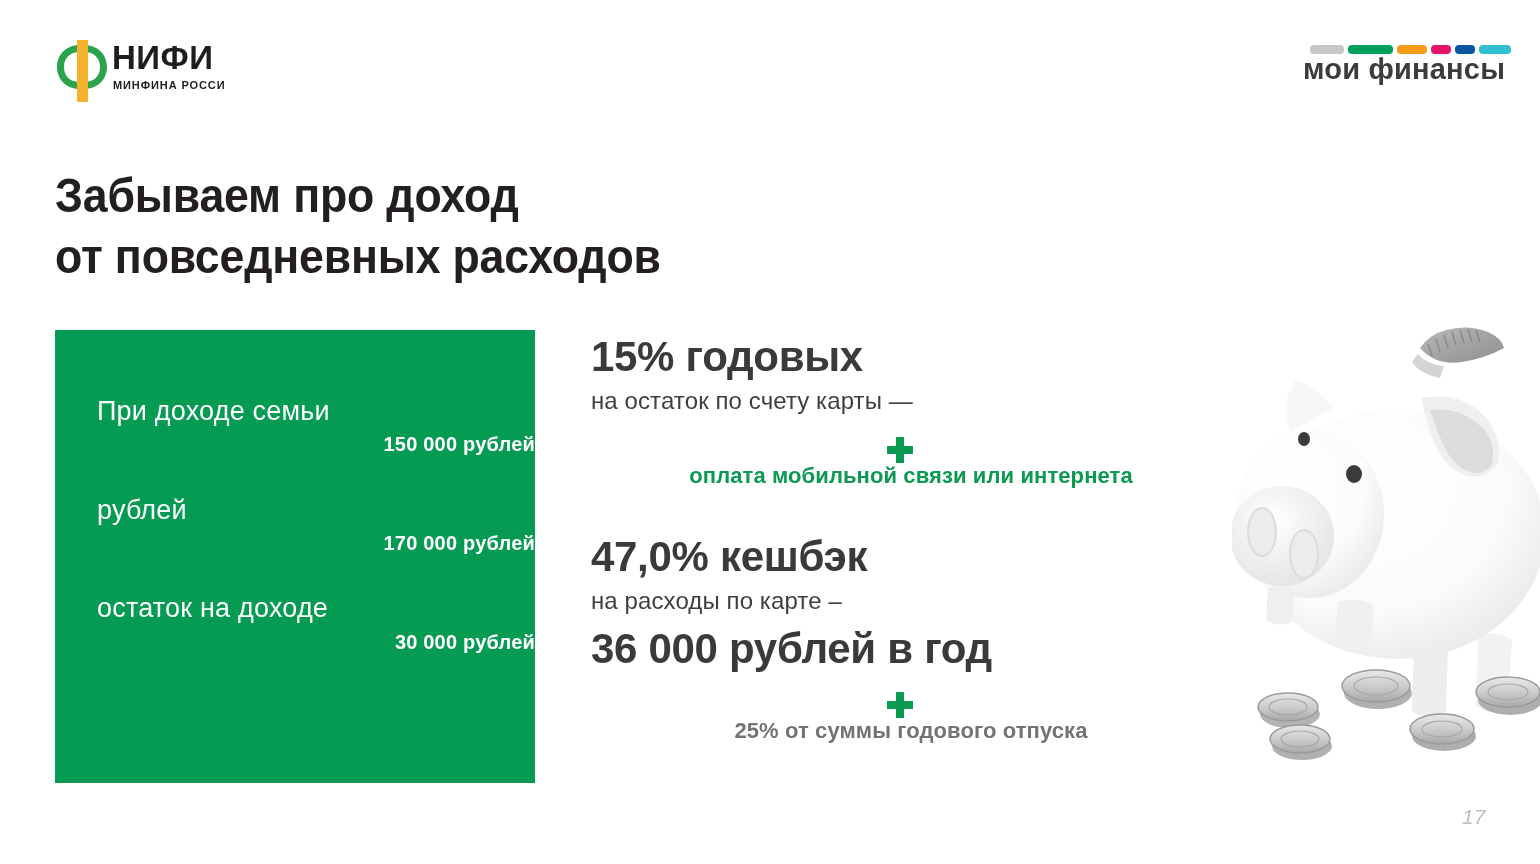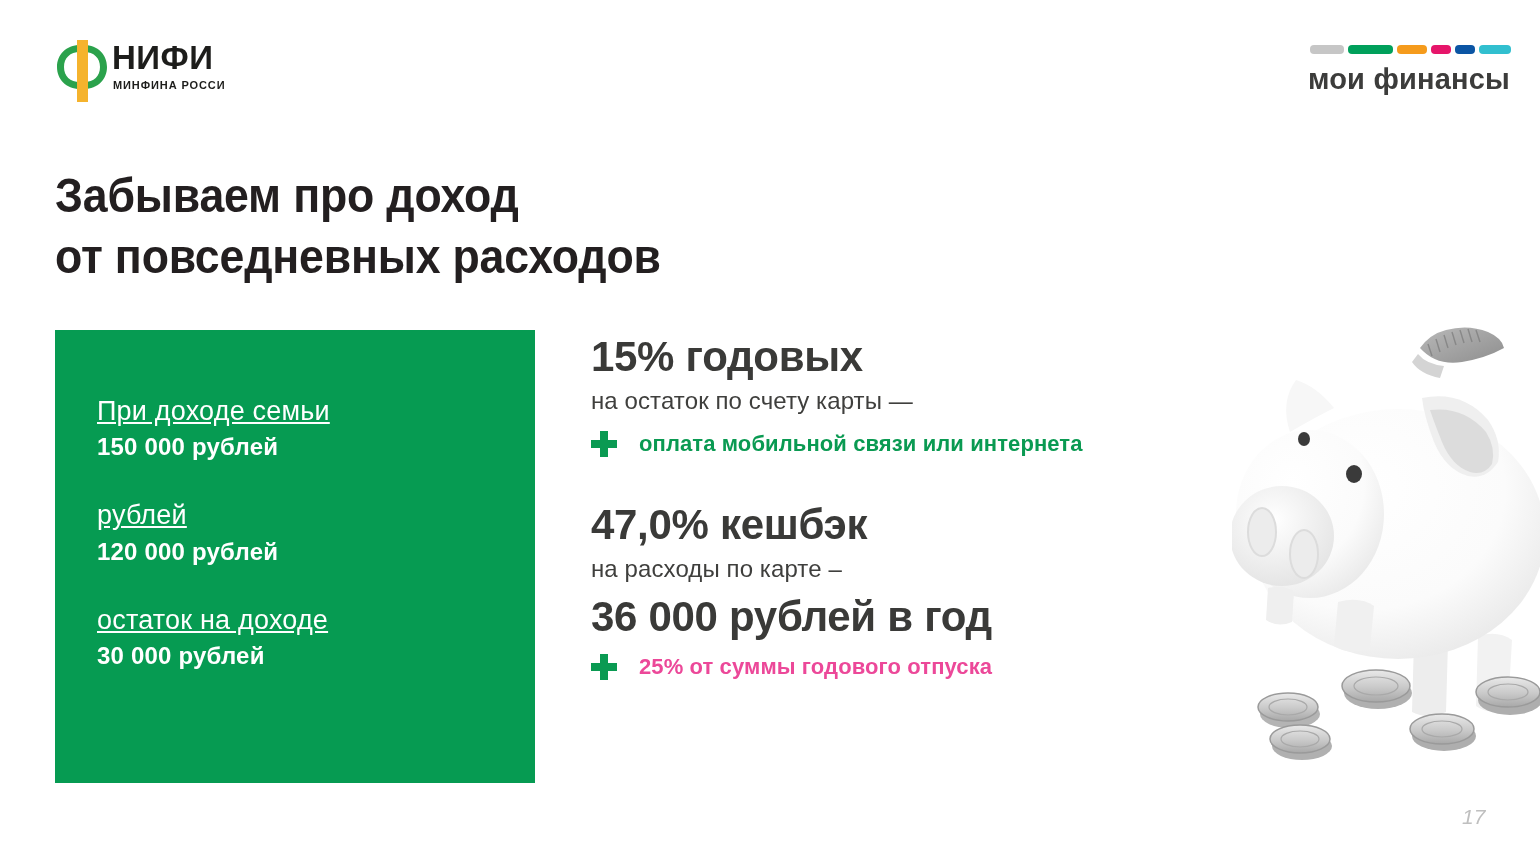--- a/index.html
+++ b/index.html
@@ -42,24 +42,23 @@
   .logo-mf {
     position:absolute; left:1303px; top:45px;
     width:212px; height:62px;
   }
   .logo-mf .bars {
     display:flex; gap:4px; height:9px;
     margin-left:7px; margin-right:4px;
   }
   .logo-mf .bars span { display:block; border-radius:4px; height:9px; }
   .logo-mf .word {
-    margin-top:10px;
     font-size:29px; font-weight:bold;
     color:#3c3c3b; letter-spacing:0.2px; line-height:1.05;
-    text-align:center;
+    text-align:left;
   }
 
   
   .headline {
     position:absolute; left:55px; top:166px;
     width:960px;
     font-size:48px; font-weight:bold;
     color:#231f20;
     line-height:1.27;
     letter-spacing:-0.2px;
@@ -72,25 +71,25 @@
   .green-panel {
     position:absolute; left:55px; top:330px;
     width:480px; height:453px;
     background:#069B52;
     padding:62px 0 0 42px;
   }
   .gp-group { margin-bottom:32px; }
   .gp-group:last-child { margin-bottom:0; }
   .gp-label {
     font-size:27px; font-weight:normal; color:#ffffff;
-    line-height:1.42; letter-spacing:0.2px;text-decoration:underline;
+    line-height:1.42; letter-spacing:0.2px;
   }
   .gp-value {
-    font-size:24px; font-weight:bold; color:#ffffff;
-    line-height:1.42; letter-spacing:0.2px;
+    font-size:20px; font-weight:bold; color:#ffffff;
+    line-height:1.42; letter-spacing:0.2px;text-align:right;
   }
 
   
   .right-col {
     position:absolute; left:591px; top:333px;
     width:640px;
   }
   .rc-block { margin-bottom:44px; }
   .rc-block:last-child { margin-bottom:0; }
   .rc-head {
@@ -102,21 +101,22 @@
     line-height:1.45; letter-spacing:0.1px;
     margin-top:3px;
   }
   .rc-amount {
     font-size:42px; font-weight:bold; color:#3a3a38;
     line-height:1.2; letter-spacing:-0.3px;
     margin-top:5px;
   }
   .rc-bonus {
     display:flex; align-items:center;
-    margin-top:12px;
+    margin-top:18px;
+    flex-direction:column;
   }
   .rc-bonus .plus {
     width:26px; height:26px;
     position:relative; flex:0 0 26px;
     margin-right:22px;
   }
   .rc-bonus .plus::before,
   .rc-bonus .plus::after {
     content:""; position:absolute; background:#0A9A52;
   }
@@ -180,21 +180,21 @@
     <span class="l">от повседневных расходов</span>
   </h1>
 
   <div class="green-panel" style="background: rgb(6, 155, 82);">
       <div class="gp-group">
         <div class="gp-label">При доходе семьи</div>
         <div class="gp-value">150 000 рублей</div>
       </div>
       <div class="gp-group">
         <div class="gp-label">рублей</div>
-        <div class="gp-value">120 000 рублей</div>
+        <div class="gp-value">170 000 рублей</div>
       </div>
       <div class="gp-group">
         <div class="gp-label">остаток на доходе</div>
         <div class="gp-value">30 000 рублей</div>
       </div>
     </div>
 
   <div class="right-col">
       <div class="rc-block">
         <div class="rc-head">15% годовых</div>
@@ -203,21 +203,21 @@
           <span class="plus"></span>
           <span class="btext" style="color: rgb(10, 154, 82);">оплата мобильной связи или интернета</span>
         </div>
       </div>
       <div class="rc-block">
         <div class="rc-head">47,0% кешбэк</div>
         <div class="rc-sub">на расходы по карте –</div>
         <div class="rc-amount">36 000 рублей в год</div>
         <div class="rc-bonus">
           <span class="plus"></span>
-          <span class="btext" style="color: #ec4899;">25% от суммы годового отпуска</span>
+          <span class="btext" style="color: #737373;">25% от суммы годового отпуска</span>
         </div>
       </div>
     </div>
 
   <div class="piggy">
     <svg width="308" height="472" viewBox="0 0 308 472" xmlns="http://www.w3.org/2000/svg" aria-hidden="true">
       <defs>
         <radialGradient id="body" cx="38%" cy="32%" r="78%">
           <stop offset="0%" stop-color="#ffffff"></stop>
           <stop offset="62%" stop-color="#fbfbfb"></stop>

